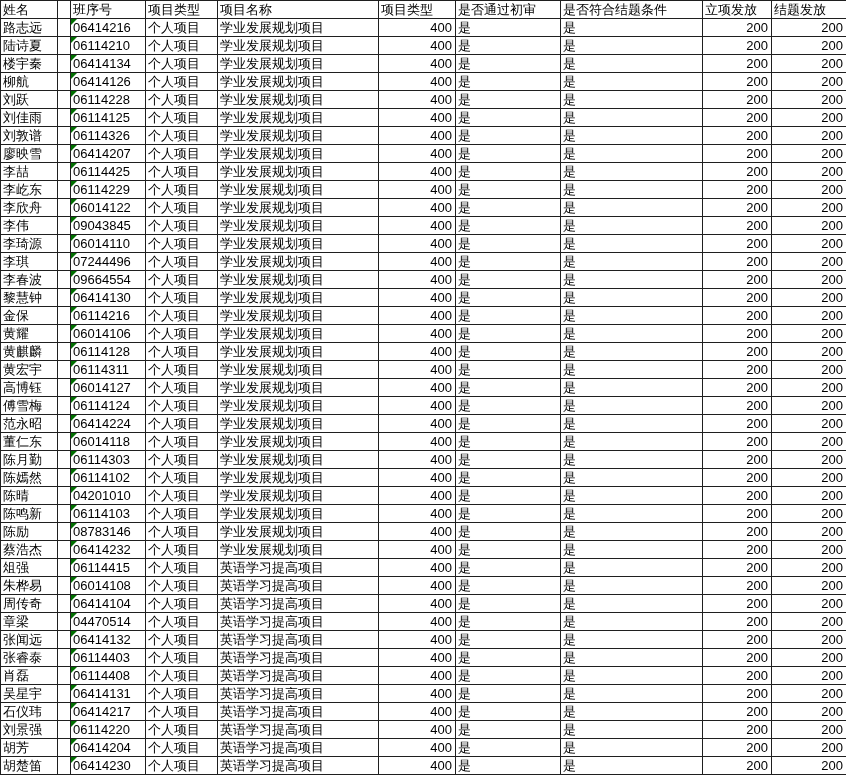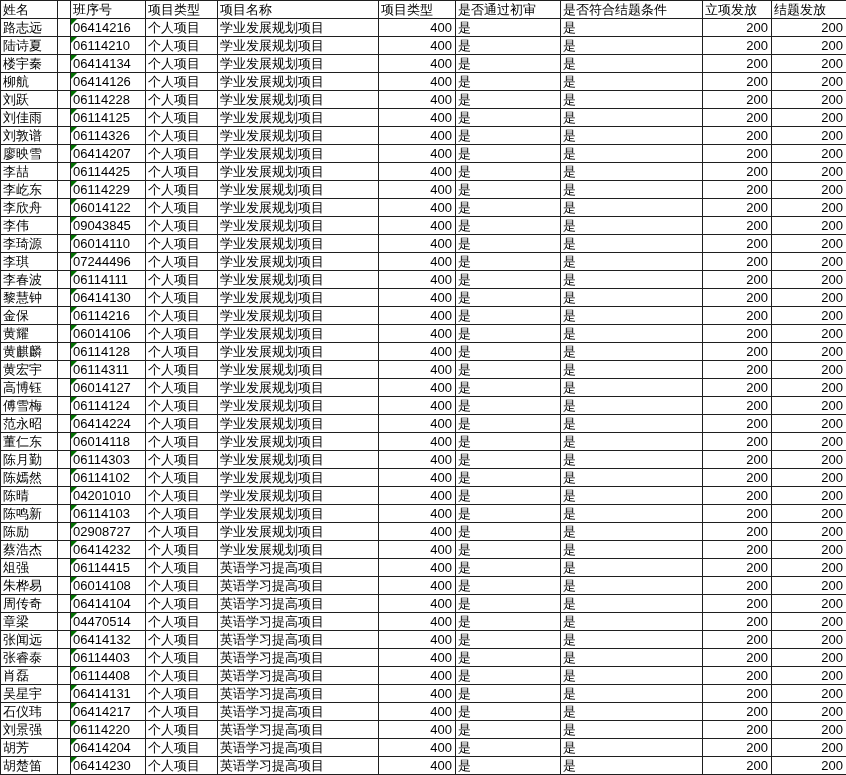--- a/index.html
+++ b/index.html
@@ -225,21 +225,21 @@
           <td><span>学业发展规划项目</span></td>
           <td class="num"><span>400</span></td>
           <td><span>是</span></td>
           <td><span>是</span></td>
           <td class="num"><span>200</span></td>
           <td class="num"><span>200</span></td>
         </tr>
         <tr>
           <td><span>李春波</span></td>
           <td></td>
-          <td><span class="flag" style="background: rgb(0, 110, 0);"></span><span>06114111</span></td>
+          <td><span class="flag" style="background: rgb(0, 110, 0);"></span><span>09664554</span></td>
           <td><span>个人项目</span></td>
           <td><span>学业发展规划项目</span></td>
           <td class="num"><span>400</span></td>
           <td><span>是</span></td>
           <td><span>是</span></td>
           <td class="num"><span>200</span></td>
           <td class="num"><span>200</span></td>
         </tr>
         <tr>
           <td><span>黎慧钟</span></td>
@@ -393,21 +393,21 @@
           <td><span>学业发展规划项目</span></td>
           <td class="num"><span>400</span></td>
           <td><span>是</span></td>
           <td><span>是</span></td>
           <td class="num"><span>200</span></td>
           <td class="num"><span>200</span></td>
         </tr>
         <tr>
           <td><span>陈励</span></td>
           <td></td>
-          <td><span class="flag" style="background: rgb(0, 110, 0);"></span><span>02908727</span></td>
+          <td><span class="flag" style="background: rgb(0, 110, 0);"></span><span>08783146</span></td>
           <td><span>个人项目</span></td>
           <td><span>学业发展规划项目</span></td>
           <td class="num"><span>400</span></td>
           <td><span>是</span></td>
           <td><span>是</span></td>
           <td class="num"><span>200</span></td>
           <td class="num"><span>200</span></td>
         </tr>
         <tr>
           <td><span>蔡浩杰</span></td>

